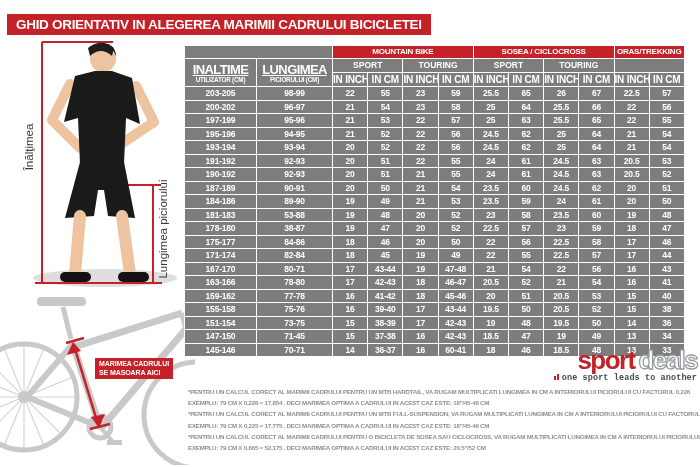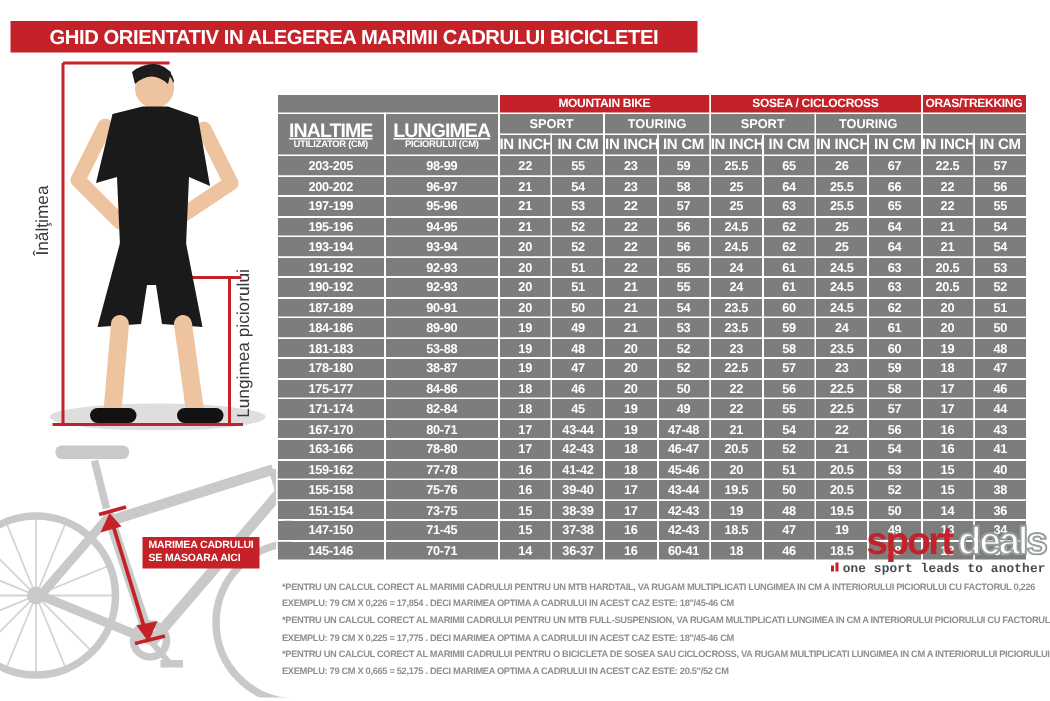--- a/index.html
+++ b/index.html
@@ -2,35 +2,35 @@
 <html><head>
 <meta charset="utf-8">
 <style>
   html,body{margin:0;padding:0;background:#fff;}
   .canvas{position:relative;width:700px;height:467px;background:#fff;overflow:hidden;
           font-family:"Liberation Sans",sans-serif;}
 
   
   .title{position:absolute;left:7px;top:14px;background:#c42128;color:#fff;
          font-weight:bold;font-size:13.5px;letter-spacing:-0.3px;line-height:21px;
-         padding:0 26px;white-space:nowrap;}
+         padding:0 9px;white-space:nowrap;}
 
   
   .rot{position:absolute;color:#3a3a3a;font-size:11.5px;text-align:center;
        transform:rotate(-90deg);white-space:nowrap;}
   .height-label{left:0px;top:141px;width:58px;}
   .leg-label{left:113px;top:223px;width:100px;}
 
   
   .frame-label{position:absolute;left:95px;top:358px;width:74px;background:#c42128;
                color:#fff;font-weight:bold;font-size:7px;line-height:8.5px;
                padding:2px 0 2px 4px;letter-spacing:-0.1px;}
 
   
-  table.size{position:absolute;left:184px;top:62px;width:500px;border-collapse:collapse;
+  table.size{position:absolute;left:184px;top:45px;width:500px;border-collapse:collapse;
              table-layout:fixed;}
   table.size td,table.size th{border:1px solid #fff;background:#7d7d7d;color:#fff;
              text-align:center;font-weight:bold;padding:0;overflow:hidden;white-space:nowrap;}
   tr.group-row th{background:#c42128;font-size:8px;height:12px;line-height:12px;letter-spacing:-0.2px;}
   td.blank{background:#fff;border:1px solid #fff;}
   th.idhead{background:#6f6f6f;vertical-align:middle;}
   th.idhead .h1{font-size:13px;line-height:13px;letter-spacing:-0.6px;text-decoration:underline;}
   th.idhead .h2{font-size:6.3px;line-height:7px;letter-spacing:-0.2px;font-weight:bold;}
   tr.sub-row th{font-size:8.5px;height:13px;line-height:13px;}
   tr.unit-row th{font-size:10px;height:13px;line-height:13px;letter-spacing:-0.2px;}

